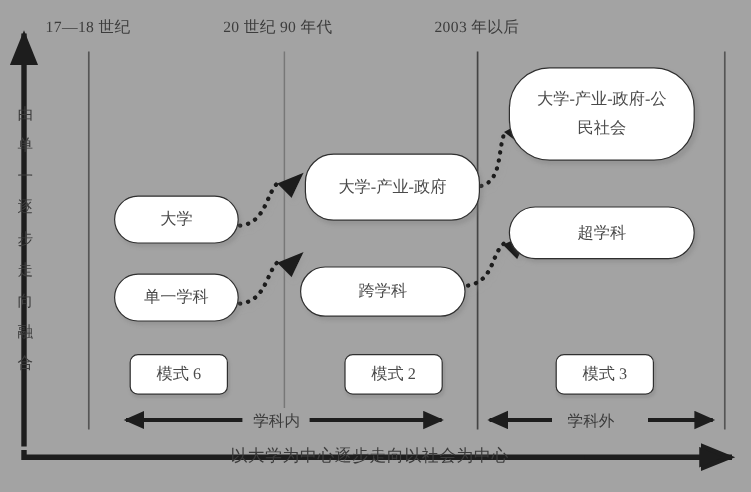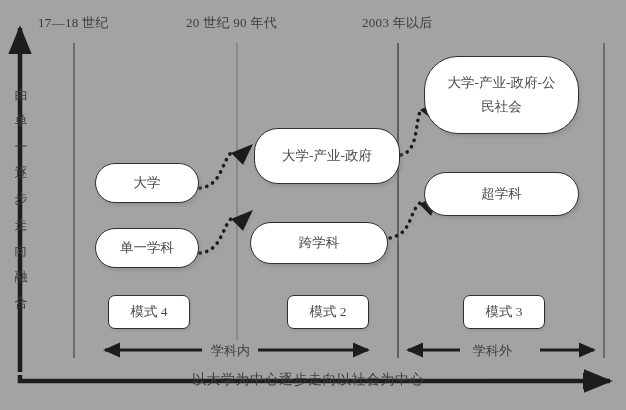--- a/index.html
+++ b/index.html
@@ -159,21 +159,21 @@
   <div class="node pill" style="left:95px; top:228px; width:104px; height:40px;">单一学科</div>
 
   <div class="node pill" style="left:254px; top:128px; width:146px; height:56px;">大学-产业-政府</div>
 
   <div class="node pill" style="left:250px; top:209px; width:138px; height:42px;margin-top:13px;">跨学科</div>
 
   <div class="node pill2" style="left:424px; top:56px; width:155px; height:78px; padding:4px 16px;">大学-产业-政府-公民社会</div>
 
   <div class="node pill" style="left:424px; top:172px; width:155px; height:44px;">超学科</div>
 
-  <div class="node rect" style="left:108px; top:295px; width:82px; height:34px;">模式 4</div>
+  <div class="node rect" style="left:108px; top:295px; width:82px; height:34px;">模式 6</div>
 
   <div class="node rect" style="left:287px; top:295px; width:82px; height:34px;">模式 2</div>
 
   <div class="node rect" style="left:463px; top:295px; width:82px; height:34px;text-align:right;">模式 3</div>
 
   <div class="phase-label" style="left:211px; top:342px;">学科内</div>
   <div class="phase-label" style="left:473px; top:342px;">学科外</div>
 
   <div class="axis-label" style="left:192px; top:371px;">以大学为中心逐步走向以社会为中心</div>
 

